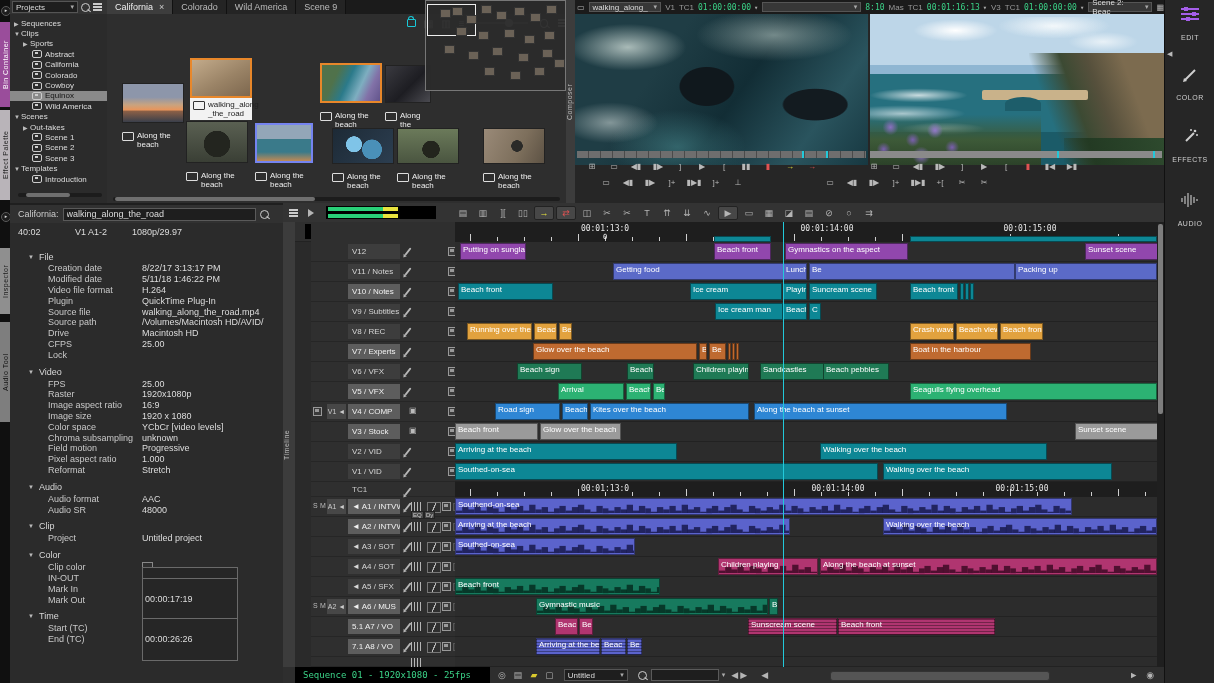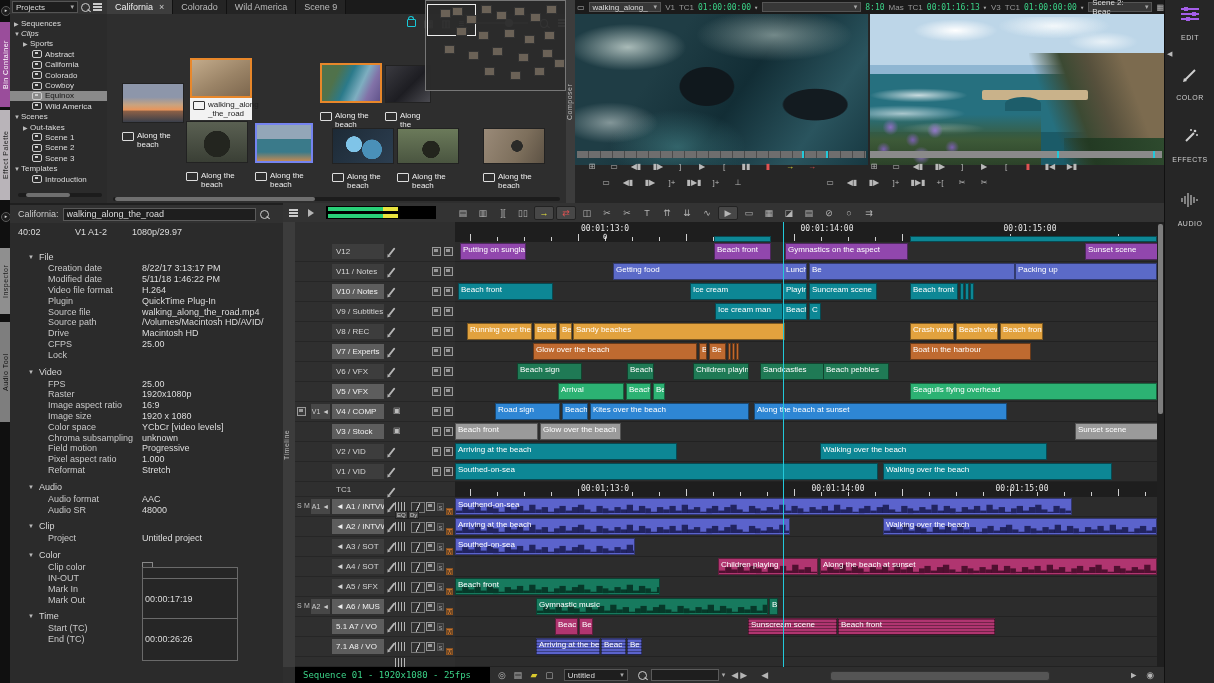--- a/index.html
+++ b/index.html
@@ -123,21 +123,21 @@
   .chk{width:9px;height:9px;border:1px solid #888;background:#2f2f2f;display:inline-block;}
   
   #timeline{left:283px;top:203px;width:881px;height:480px;background:#2a2a2a;}
   #tl-toolbar{position:absolute;left:0;top:0;width:881px;height:19px;background:#333;display:flex;align-items:center;gap:2px;border-bottom:1px solid #1a1a1a;}
   .tb-ico{min-width:14px;text-align:center;color:#b5b5b5;font-size:9px;padding:1px 2px;}
   .tb-box{background:#474747;border:1px solid #222;border-radius:2px;}
   .meter{width:110px;height:13px;background:#000;padding:1px 2px;box-sizing:border-box;display:flex;flex-direction:column;justify-content:space-between;}
   .meter b{display:block;height:4px;background:linear-gradient(to right,#29d078 0 52%,#e8e23e 52% 66%,#000 66%);}
   .spk{width:0;height:0;border:4px solid transparent;border-right:6px solid #b5b5b5;transform:rotate(180deg);}
   #tl-rail{position:absolute;left:0;top:19px;width:12px;height:445px;background:#3c3c3c;color:#bbb;font-size:7px;}
-  #tl-headers{position:absolute;left:12px;top:19px;width:160px;height:445px;background:#2f2f2f;}
+  #tl-headers{position:absolute;left:28px;top:19px;width:160px;height:445px;background:#2f2f2f;}
   #tl-lanes{position:absolute;left:172px;top:19px;width:702px;height:445px;background:#282828;overflow:hidden;}
   #tl-vscroll{position:absolute;left:874px;top:19px;width:7px;height:445px;background:#1f1f1f;}
   .vthumb{position:absolute;left:1px;width:5px;background:#7d7d7d;border-radius:2px;}
   .hrow{position:absolute;left:0;width:160px;border-bottom:1px solid #262626;box-sizing:border-box;}
   .tname{position:absolute;left:37px;top:2px;width:52px;height:15px;background:#3d3d3d;color:#d5d5d5;font-size:8px;display:flex;align-items:center;padding-left:4px;box-sizing:border-box;white-space:nowrap;overflow:hidden;}
   .tname.hl{background:#5d5d5d;color:#f0f0f0;}
   .patch-btn{position:absolute;left:16px;top:2px;width:19px;height:15px;background:#474747;color:#ccc;font-size:8px;display:flex;align-items:center;justify-content:center;}
   .sm{position:absolute;top:5px;color:#bbb;font-size:7px;}
   .pencil{position:absolute;left:96px;top:5px;width:2px;height:9px;background:#b5b5b5;transform:rotate(38deg);border-radius:1px;}
   .pencil::after{content:"";position:absolute;left:-1px;top:9px;border-left:2px solid transparent;border-right:2px solid transparent;border-top:3px solid #b5b5b5;}
@@ -191,21 +191,21 @@
       <span class="search-ico"></span>
       <span class="burger"></span>
     </div>
     <div id="pp-tree">
         <div class="tree-row" style="padding-left: 4px;">
           <div class="tw">▶</div>
           <div style="display: inline;">Sequences</div>
         </div>
         <div class="tree-row" style="padding-left: 4px;">
           <div class="tw">▼</div>
-          <div style="display: inline; font-style: italic;">Clips</div>
+          <div style="display: inline;">Clips</div>
         </div>
         <div class="tree-row" style="padding-left: 13px;">
           <div class="tw">▶</div>
           <div style="display: inline;">Sports</div>
         </div>
         <div class="tree-row" style="padding-left: 22px;">
           <div class="bin-ico"></div>
           <div style="display: inline;">Abstract</div>
         </div>
         <div class="tree-row" style="padding-left: 22px;">
@@ -960,23 +960,20 @@
         <div class="lane" style="top: 100px; height: 20px;">
           <div class="clip c-orange" style="left: 12px; width: 65px;">
             <div class="cl">Running over the s</div>
           </div>
           <div class="clip c-orange" style="left: 79px; width: 23px;">
             <div class="cl">Beach</div>
           </div>
           <div class="clip c-orange" style="left: 104px; width: 13px;">
             <div class="cl">Be</div>
           </div>
-          <div class="clip c-orange" style="left: 118px; width: 212px;">
-            <div class="cl">Sandy beaches</div>
-          </div>
           <div class="clip c-orange" style="left: 455px; width: 44px;">
             <div class="cl">Crash wave</div>
           </div>
           <div class="clip c-orange" style="left: 501px; width: 42px;">
             <div class="cl">Beach view</div>
           </div>
           <div class="clip c-orange" style="left: 545px; width: 43px;">
             <div class="cl">Beach front</div>
           </div>
         </div>

